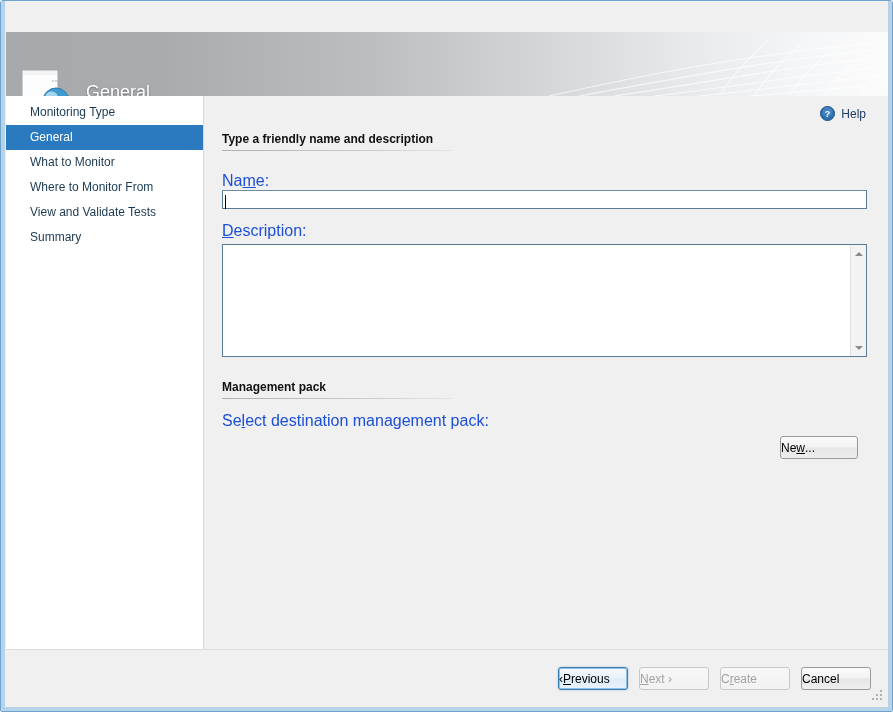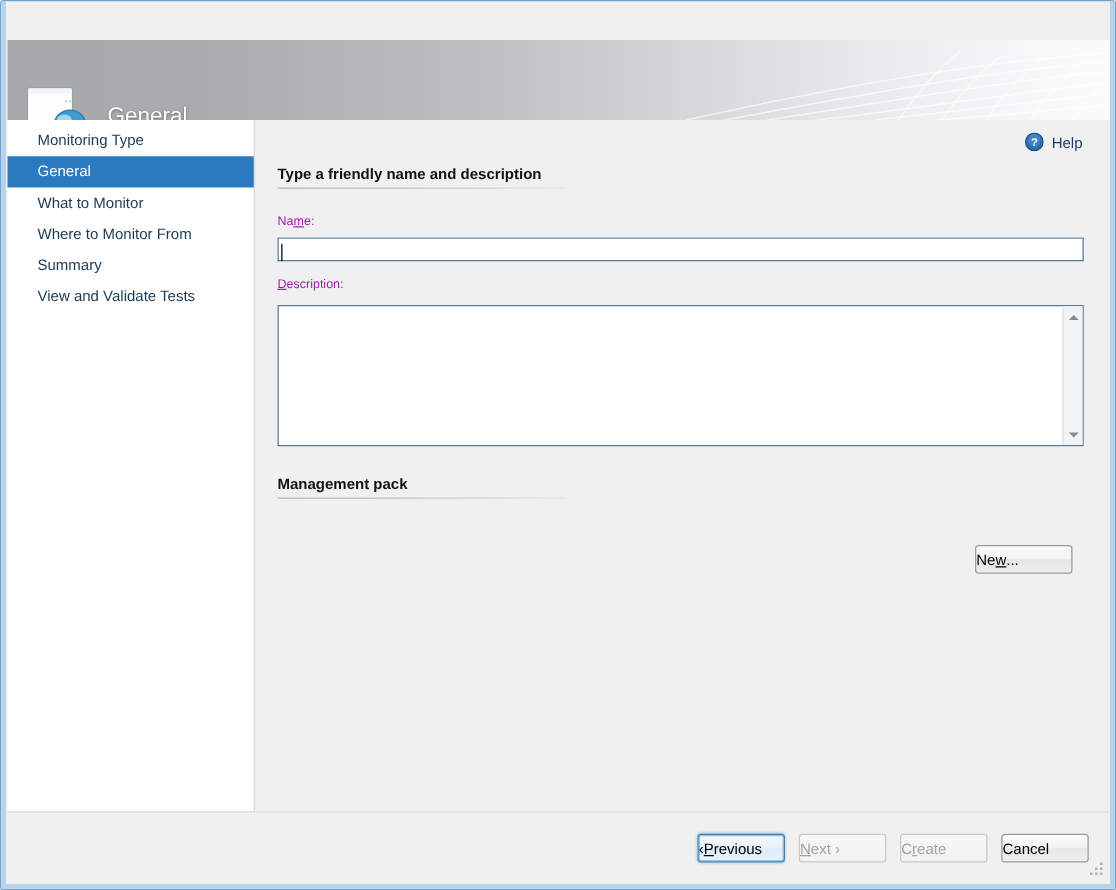--- a/index.html
+++ b/index.html
@@ -171,22 +171,22 @@
     white-space: nowrap;
   }
   .section-rule {
     position: absolute;
     height: 1px;
     background: linear-gradient(to right, #b0b0b0 0%, #c9c9c9 60%, #e6e6e6 100%);
   }
 
   .field-label {
     position: absolute;
-    font-size: 10px;
-    color: #a21caf;
+    font-size: 16px;
+    color: #1d4ed8;
     white-space: nowrap;
   }
   .acc { text-decoration: underline; }
 
   .text-input {
     position: absolute;
     box-sizing: border-box;
     background: #ffffff;
     border: 1px solid #5a7a96;
     border-top-color: #6e8ca6;
@@ -360,24 +360,24 @@
     <div class="nav-item selected">
       <span>General</span>
     </div>
     <div class="nav-item">
       <span>What to Monitor</span>
     </div>
     <div class="nav-item">
       <span>Where to Monitor From</span>
     </div>
     <div class="nav-item">
+      <span>View and Validate Tests</span>
+    </div>
+    <div class="nav-item">
       <span>Summary</span>
-    </div>
-    <div class="nav-item">
-      <span>View and Validate Tests</span>
     </div>
   </div>
 
   <div class="content">
 
     <div class="help-link">
       <span class="help-icon">
         <svg width="15" height="15" viewBox="0 0 15 15">
           <circle cx="7.5" cy="7.5" r="7" fill="#2f6fb0" stroke="#1d4e80"></circle>
           <circle cx="7.5" cy="6" r="5" fill="#4d8fd0" opacity="0.6"></circle>
@@ -395,20 +395,23 @@
     </div>
     <input class="text-input" style="left: 17px; top: 94px; width: 645px; height: 19px;" value="">
 
     <div class="field-label" style="left:17px; top:126px;">
       <span class="acc">D</span><span>escription:</span>
     </div>
 
     <div class="section-head" style="left:17px; top:284px;">Management pack</div>
     <div class="section-rule" style="left:17px; top:302px; width:231px;"></div>
 
+    <div class="field-label" style="left:17px; top:316px;">
+      <span>Se</span><span class="acc">l</span><span>ect destination management pack:</span>
+    </div>
   </div>
 
   <div class="textarea-wrap">
     <div class="scroll-track">
       <div class="scroll-arrow up">
           <i class="tri-up"></i>
         </div>
       <div class="scroll-arrow down">
           <i class="tri-down"></i>
         </div>

